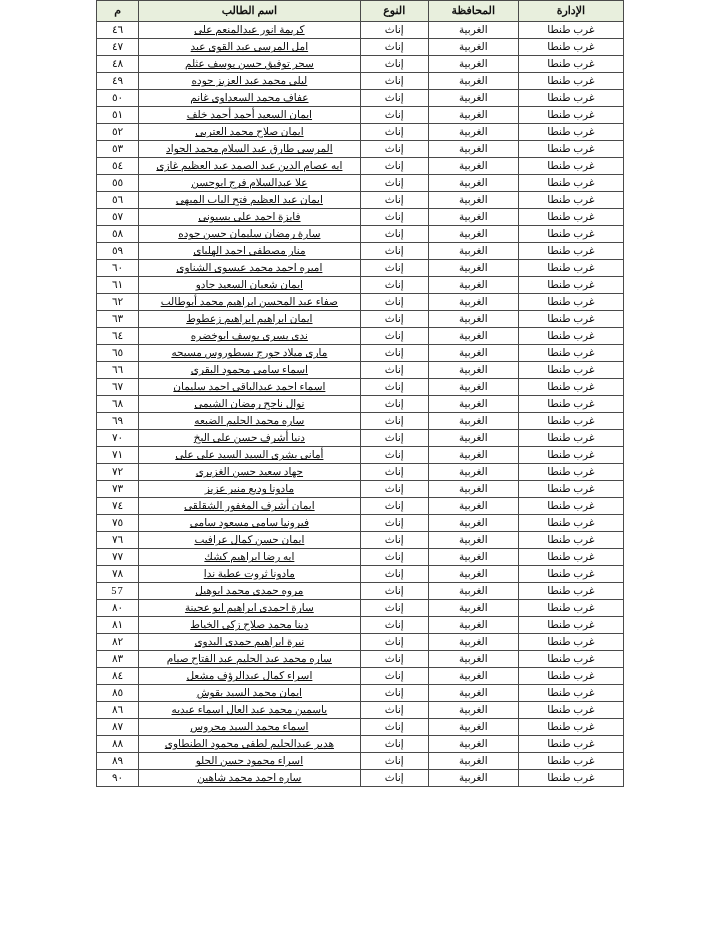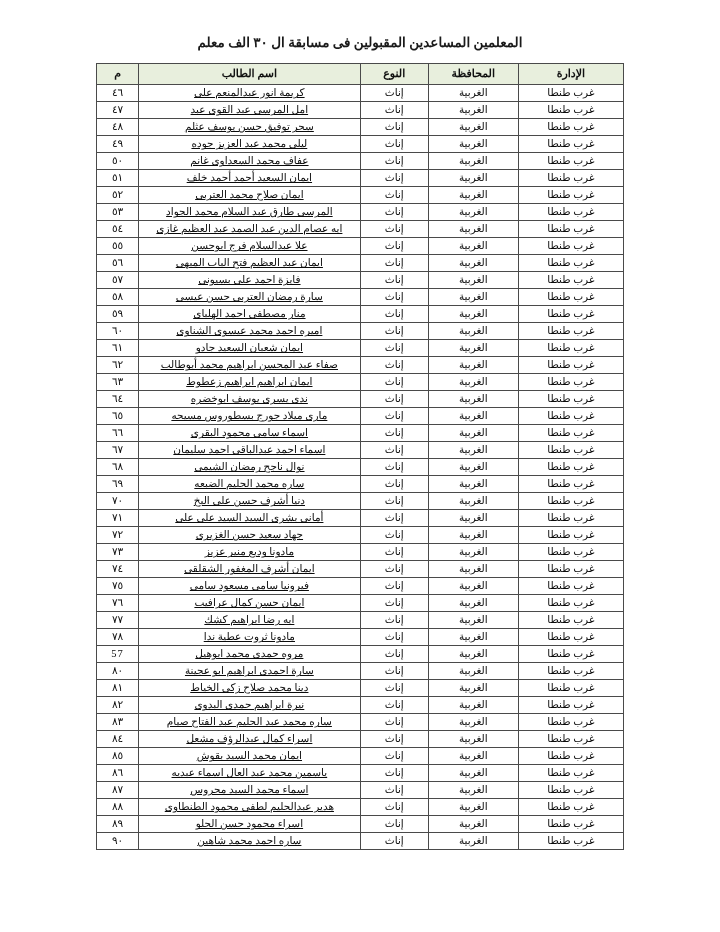--- a/index.html
+++ b/index.html
@@ -71,21 +71,20 @@
   col.c-num    { width: 8.0%; }
 
   td.name { font-size: 11px; text-decoration: underline; }
   td.num  { font-size: 11px; letter-spacing: 1px; }
 </style>
 </head>
 <body>
 
 <div class="page">
 
-  <h1 class="doc-title">المعلمين المساعدين المقبولين فى مسابقة ال ٣٠ الف معلم</h1>
 
   <div class="table-wrap">
     <table class="list">
       <colgroup>
         <col class="c-idara">
         <col class="c-muh">
         <col class="c-noa">
         <col class="c-name">
         <col class="c-num">
       </colgroup>
@@ -180,21 +179,21 @@
             <td>غرب طنطا</td>
             <td>الغربية</td>
             <td>إناث</td>
             <td class="name">فايزة احمد على بسيونى</td>
             <td class="num">٥٧</td>
           </tr>
           <tr>
             <td>غرب طنطا</td>
             <td>الغربية</td>
             <td>إناث</td>
-            <td class="name">سارة رمضان العتربى حسن عيسى</td>
+            <td class="name">سارة رمضان سليمان حسن جوده</td>
             <td class="num">٥٨</td>
           </tr>
           <tr>
             <td>غرب طنطا</td>
             <td>الغربية</td>
             <td>إناث</td>
             <td class="name">منار مصطفى احمد الهلباى</td>
             <td class="num">٥٩</td>
           </tr>
           <tr>

